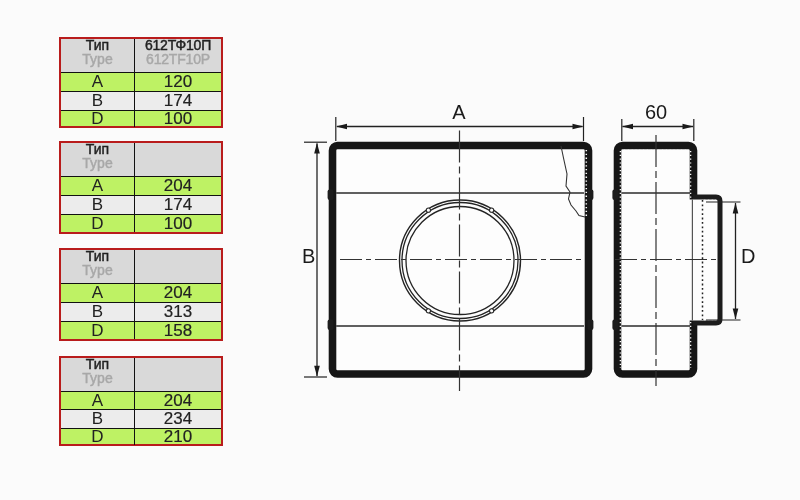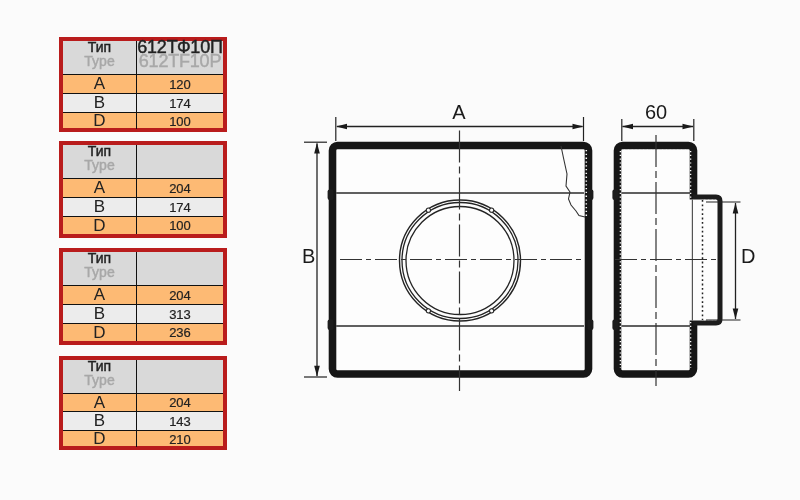--- a/index.html
+++ b/index.html
@@ -1,28 +1,28 @@
 <!DOCTYPE html>
 <html><head>
 <meta charset="utf-8">
 <style>
   html,body{margin:0;padding:0;}
   body{width:800px;height:500px;background:#fbfbfb;font-family:"Liberation Sans",sans-serif;overflow:hidden;position:relative;}
-  .tbl{position:absolute;left:59px;width:160px;border:4px solid #b91c1c;background:#fdba74;}
+  .tbl{position:absolute;left:59px;width:160px;border:2px solid #b91c1c;background:#bef264;}
   .hdr{display:flex;height:33px;background:#d9d9d9;border-bottom:1.6px solid #111;}
   .hdr .c1,.hdr .c2{justify-content:flex-start;}
   .row{display:flex;border-bottom:1.6px solid #111;}
   .row:last-child{border-bottom:none;}
   .c1{width:73px;border-right:1.8px solid #111;display:flex;align-items:center;justify-content:center;flex-direction:column;}
   .c2{flex:1;display:flex;align-items:center;justify-content:center;flex-direction:column;}
   .hdr .c1{font-size:14px;font-weight:400;-webkit-text-stroke:0.45px currentColor;color:#222;line-height:13.5px;}
-  .hdr .c2{font-size:18px;font-weight:400;-webkit-text-stroke:0.45px currentColor;color:#222;line-height:13.5px;letter-spacing:-0.2px;}
+  .hdr .c2{font-size:14px;font-weight:400;-webkit-text-stroke:0.45px currentColor;color:#222;line-height:13.5px;letter-spacing:-0.2px;}
   .gry{color:#a8a8a8;}
   .lbl{font-size:17px;font-weight:400;color:#222;}
-  .val{font-size:13px;font-weight:400;-webkit-text-stroke:0.2px currentColor;color:#222;}
+  .val{font-size:17px;font-weight:400;-webkit-text-stroke:0.2px currentColor;color:#222;}
   .rb{background:#ececec;}
   svg text{font-family:"Liberation Sans",sans-serif;fill:#1a1a1a;}
 </style>
 </head>
 <body>
 
 <div class="tbl" style="top:37px;height:87px;">
 
   <div class="hdr">
       <div class="c1">
@@ -90,41 +90,41 @@
       <div class="c2 val">204</div>
     </div>
 
   <div class="row rb" style="height:17.4px;">
       <div class="c1 lbl">B</div>
       <div class="c2 val">313</div>
     </div>
 
   <div class="row" style="height:17.5px;">
       <div class="c1 lbl">D</div>
-      <div class="c2 val">236</div>
+      <div class="c2 val">158</div>
     </div>
 </div>
 
 <div class="tbl" style="top:356px;height:86px;">
 
   <div class="hdr">
       <div class="c1">
         <span>Тип</span>
         <span class="gry">Type</span>
       </div>
     </div>
 
   <div class="row" style="height:17.4px;">
       <div class="c1 lbl">A</div>
       <div class="c2 val">204</div>
     </div>
 
   <div class="row rb" style="height:17.6px;">
       <div class="c1 lbl">B</div>
-      <div class="c2 val">143</div>
+      <div class="c2 val">234</div>
     </div>
 
   <div class="row" style="height:16.5px;">
       <div class="c1 lbl">D</div>
       <div class="c2 val">210</div>
     </div>
 </div>
 
 <svg width="800" height="500" viewBox="0 0 800 500" style="position:absolute;left:0;top:0;">
   <defs>

